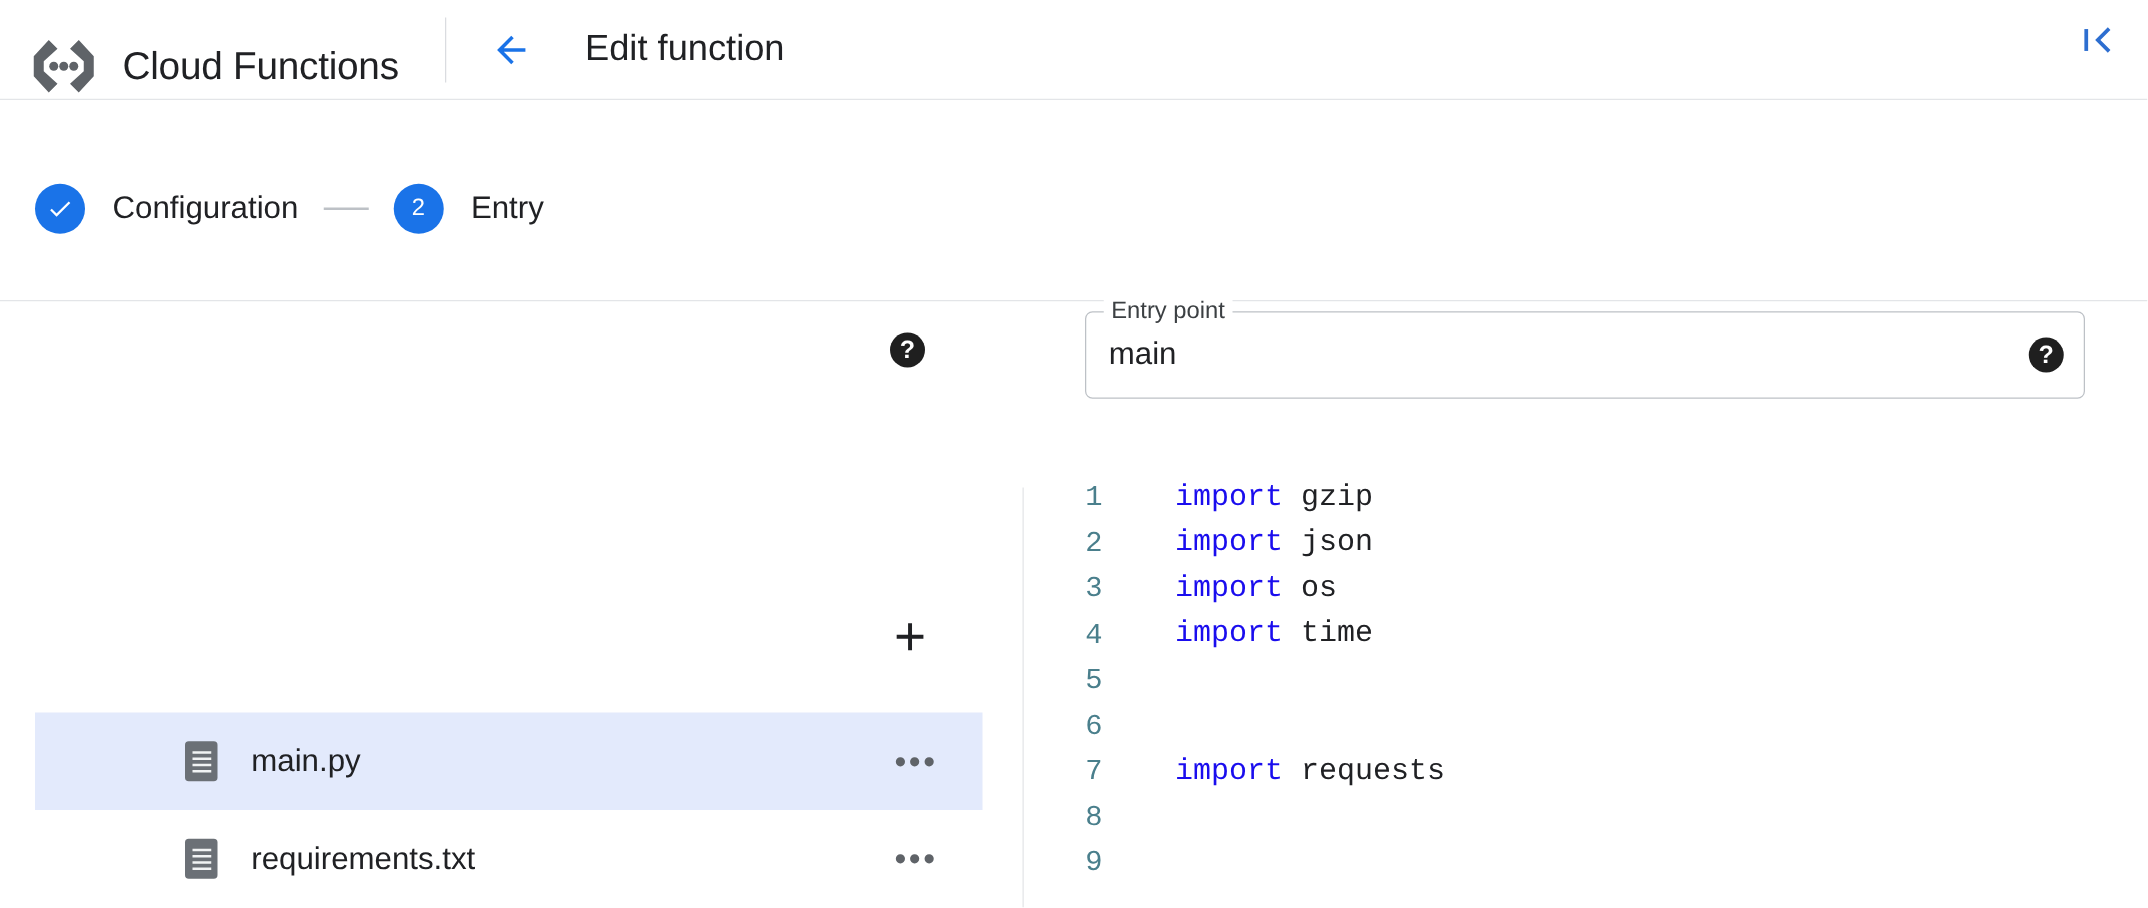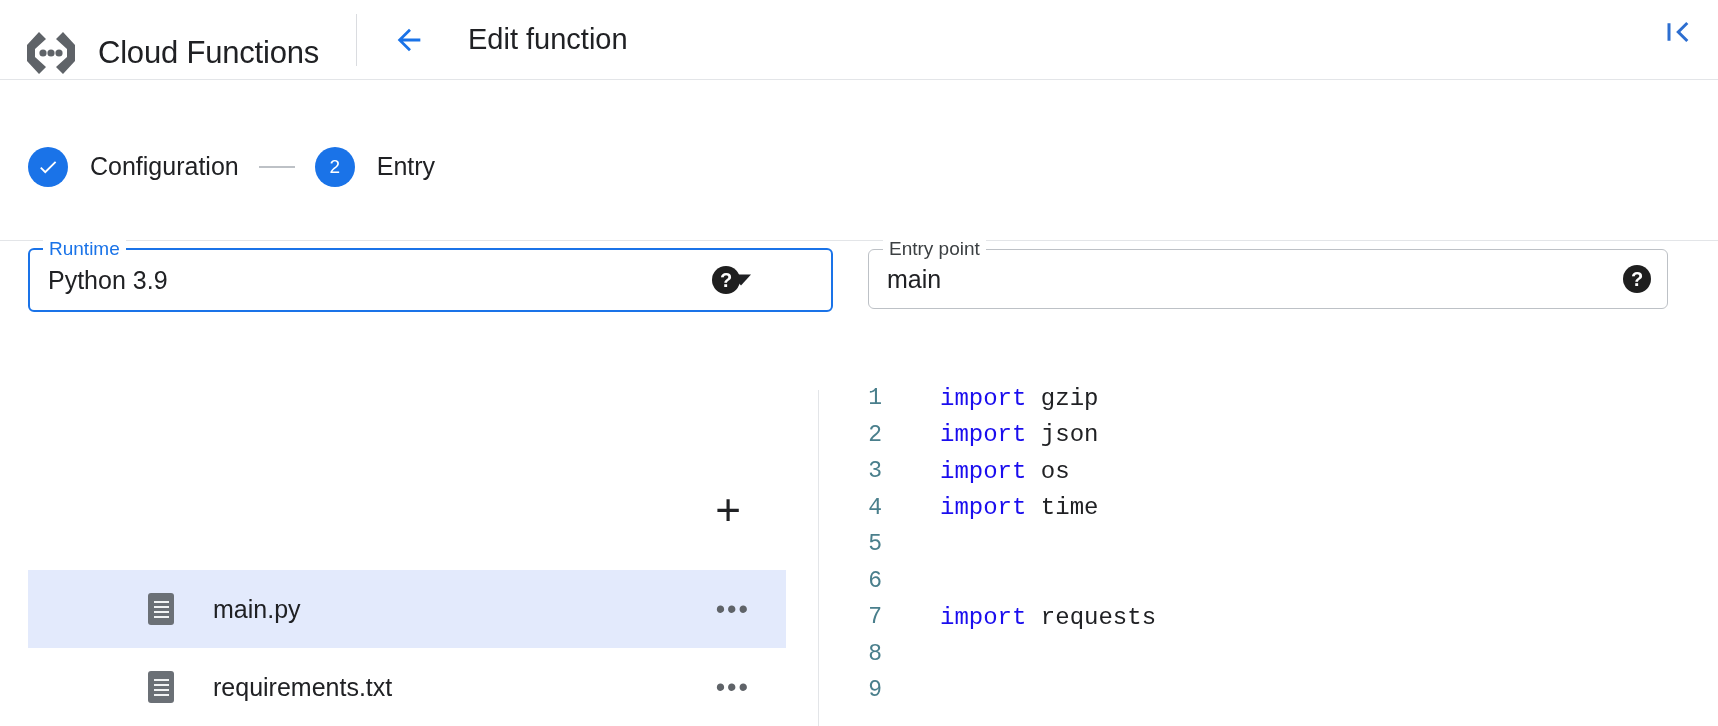--- a/index.html
+++ b/index.html
@@ -89,21 +89,21 @@
   }
   .help-icon {
     position:absolute; top:50%; transform:translateY(-50%);
     width:28px;height:28px;border-radius:50%;background:#1f1f1f;
     color:#fff;font-size:20px;font-weight:bold;
     display:flex;align-items:center;justify-content:center;
     cursor:pointer; line-height:1;
   }
 
   #runtime-field { left:28px; top:18px; width:805px; height:64px; }
-  #entrypoint-field { left:868px; top:19px; width:800px; height:60px; }
+  #entrypoint-field { left:868px; top:19px; width:800px; height:70px; }
   #entry-help { right:16px; }
 
   #source-field { left:28px; top:155px; width:757px; height:66px; }
   .src-icon {
     position:absolute; left:20px; top:50%; transform:translateY(-50%);
     width:34px;height:34px;border-radius:7px;background:#1f1f1f;
     color:#fff;display:flex;align-items:center;justify-content:center;
     font-size:17px; font-family:"Liberation Mono", monospace; font-weight:bold;
   }
   #source-field .field-value { left:128px; }
@@ -125,21 +125,21 @@
     cursor:pointer;
   }
   .file-row.selected { background:#e3eafc; }
   .file-icon {
     margin-left: 120px; width:26px; height:32px; position:relative;
     background:#6b7076; border-radius:3px;
     display:flex; flex-direction:column; justify-content:center; align-items:center; gap:3px;
   }
   .file-icon i { display:block; width:15px; height:2px; background:#f1f3f4; }
   .file-name {
-    margin-left: 39px; font-size:25px; color:#202124; white-space:nowrap;
+    margin-left: 27px; font-size:25px; color:#202124; white-space:nowrap;
   }
   .file-more {
     position:absolute; right: 36px; top:50%; transform:translateY(-50%);
     font-size:27px; color:#5f6368; letter-spacing:2px; cursor:pointer;
     line-height: 10px;
   }
 
   
   .vdivider {
     position:absolute; left:818px; top:160px; width:1px; height:336px;
@@ -203,25 +203,20 @@
     </div>
     <div class="step-dash"></div>
     <div class="step">
       <span class="step-circle step-num-circle">2</span>
       <span class="step-label">Entry</span>
     </div>
   </div>
 
   <div class="content">
 
-    <div class="field focused" id="runtime-field">
-      <span class="field-label">Runtime</span>
-      <span class="field-value">Python 3.9</span>
-      <span class="caret" style="right:80px;"></span>
-    </div>
     <span class="help-icon" style="position:absolute; left:712px; top:50px;">?</span>
 
     <div class="field" id="entrypoint-field">
       <span class="field-label">Entry point</span>
       <span class="field-value">main</span>
       <span class="help-icon" id="entry-help">?</span>
     </div>
 
 
     <div class="add-btn">

